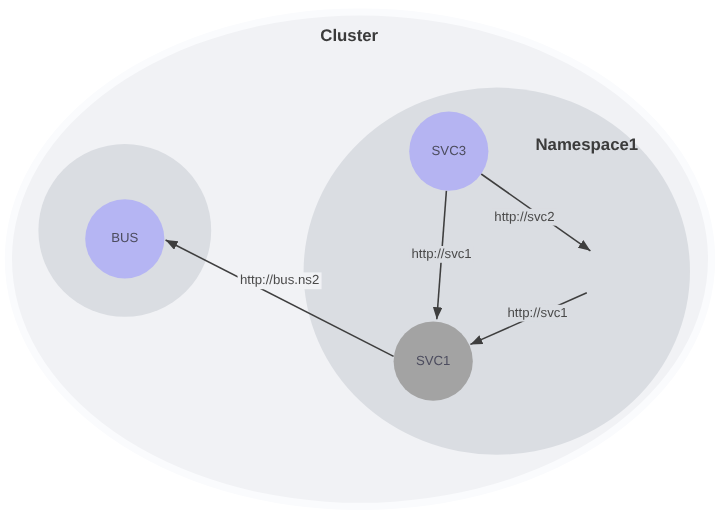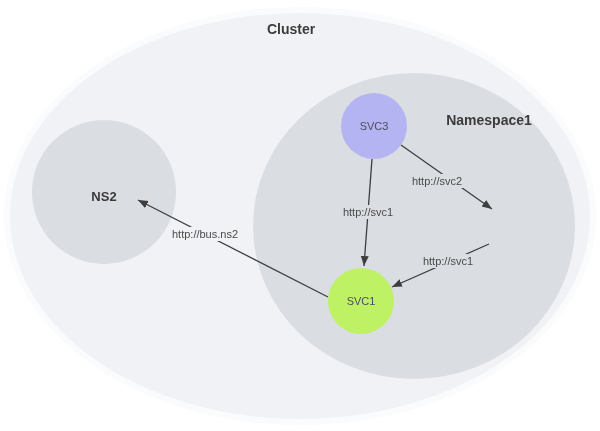--- a/index.html
+++ b/index.html
@@ -20,29 +20,29 @@
     font-weight:bold;color:#3b3b3b;font-size:14px;white-space:nowrap;
   }
   .node{
     position:absolute;width:66px;height:66px;border-radius:50%;
     display:flex;align-items:center;justify-content:center;
     font-size:11px;color:#4c4c5e;
   }
   .node-bus{left:71px;top:166px;background:#b5b5f3;}
   .node-svc3{left:341px;top:93px;background:#b5b4f2;}
   .node-svc2{left:486px;top:197px;background:#fdd69a;}
-  .node-svc1{left:328px;top:268px;background:#bef264;}
+  .node-svc1{left:328px;top:268px;background:#a3a3a3;}
   .edges-svg{position:absolute;left:0;top:0;width:600px;height:431px;}
   .edge-label{
     position:absolute;transform:translate(-50%,-50%);
     font-size:11px;color:#4a4a4a;white-space:nowrap;
     padding:1px 2px;line-height:12px;
   }
   .on-namespace{background:#dadde2;}
-  .on-cluster{background:#f1f2f5;}
+  .on-cluster{background:#f1f2f5;margin-left:28px;}
   .lbl-svc3-svc1{left:368px;top:212px;}
   .lbl-svc3-svc2{left:437px;top:169px;margin-top:12px;}
   .lbl-svc2-svc1{left:448px;top:261px;}
   .lbl-svc1-bus{left:205px;top:234px;}
   .lbl-cluster{left:291px;top:29px;}
   .lbl-ns2{left:104px;top:148px;font-size:13px;margin-top:48px;}
   .lbl-namespace1{left:489px;top:120px;}
 </style>
 </head>
 <body>
@@ -63,20 +63,23 @@
       <marker id="arrow" markerUnits="userSpaceOnUse" markerWidth="11" markerHeight="9" refX="10" refY="4" orient="auto">
         <path d="M0,0 L10,4 L0,8 z" fill="#3e3e3e"></path>
       </marker>
     </defs>
     <line x1="372" y1="159" x2="364" y2="266" stroke="#3e3e3e" stroke-width="1.3" marker-end="url(#arrow)"></line>
     <line x1="401" y1="145" x2="492" y2="209" stroke="#3e3e3e" stroke-width="1.3" marker-end="url(#arrow)"></line>
     <line x1="489" y1="244" x2="392" y2="287" stroke="#3e3e3e" stroke-width="1.3" marker-end="url(#arrow)"></line>
     <line x1="328" y1="297" x2="138" y2="200" stroke="#3e3e3e" stroke-width="1.3" marker-end="url(#arrow)"></line>
   </svg>
 
+  <div class="node node-bus">
+    <span>BUS</span>
+  </div>
   <div class="node node-svc3">
     <span>SVC3</span>
   </div>
   <div class="node node-svc1">
     <span>SVC1</span>
   </div>
 
   <div class="edge-label on-namespace lbl-svc3-svc1">http://svc1</div>
   <div class="edge-label on-namespace lbl-svc3-svc2">http://svc2</div>
   <div class="edge-label on-namespace lbl-svc2-svc1">http://svc1</div>

